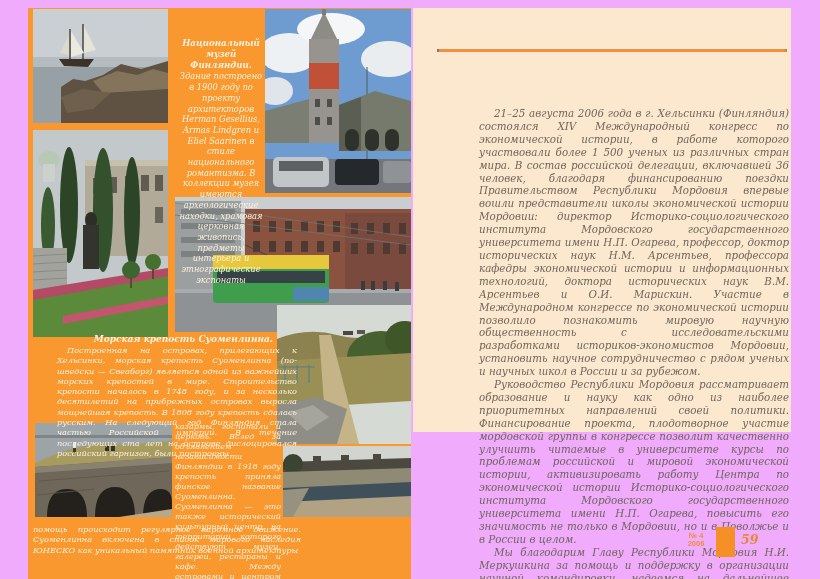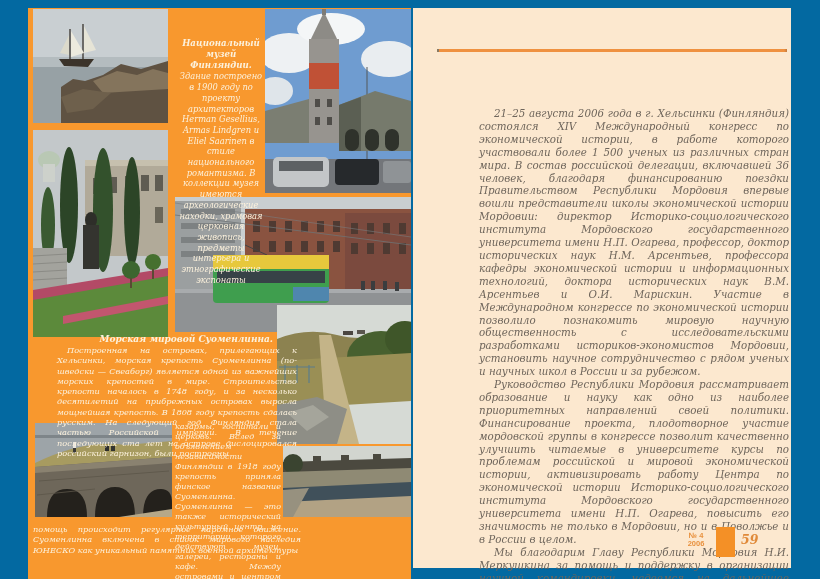--- a/index.html
+++ b/index.html
@@ -1,20 +1,20 @@
 <!DOCTYPE html>
 <html><head>
 <meta charset="utf-8">
 <style>
   html,body{margin:0;padding:0;background:#ffffff;}
-  .canvas{position:relative;width:820px;height:579px;background:#0369a1;overflow:hidden;
+  .canvas{position:relative;width:820px;height:579px;background:#f0abfc;overflow:hidden;
           font-family:"DejaVu Serif", serif;}
   .abs{position:absolute;}
   .left-page{position:absolute;left:28px;top:8px;width:383px;height:571px;background:#F8982E;}
-  .right-page{position:absolute;left:413px;top:8px;width:378px;height:560px;background:#FCE8CF;}
+  .right-page{position:absolute;left:413px;top:8px;width:378px;height:424px;background:#FCE8CF;}
   .photo{position:absolute;overflow:hidden;}
   .photo svg{display:block;width:100%;height:100%;}
   .cap{font-family:"DejaVu Serif",serif;font-style:italic;color:#FCF1DC;}
   .cap-title{font-weight:bold;}
   .museum-cap{left:150px;top:30px;width:86px;text-align:center;font-size:8.3px;line-height:10.7px;}
   .museum-cap .cap-title{font-size:8.6px;line-height:10.8px;margin-bottom:1px;}
   .fort-title{left:5px;top:326px;width:240px;text-align:right;font-size:9px;font-weight:bold;}
   .fort-top{left:5px;top:337px;width:240px;text-align:justify;font-size:8.2px;line-height:10.3px;text-indent:10px;margin-left:24px;}
   .fort-mid{left:147px;top:414px;width:106px;text-align:justify;font-size:8px;line-height:10px;}
   .fort-bottom{left:5px;top:516px;width:268px;text-align:justify;font-size:8.2px;line-height:10.3px;}
@@ -225,21 +225,21 @@
         <line x1="2" y1="72" x2="60" y2="66" stroke="#5c5649" stroke-width="0.8"></line>
         <polygon points="84,94 137,86 137,94" fill="#b6a888"></polygon>
       </svg>
     </div>
 
     <div class="abs cap museum-cap">
       <div class="cap-title">Национальный музей Финляндии.</div>
       <div>Здание построено в 1900 году по проекту архитекторов Herman Gesellius, Armas Lindgren и Eliel Saarinen в стиле национального романтизма. В коллекции музея имеются археологические находки, храмовая церковная живопись, предметы интерьера и этнографические экспонаты</div>
     </div>
 
-    <div class="abs cap fort-title">Морская мировой Суоменлинна.</div>
+    <div class="abs cap fort-title">Морская крепость Суоменлинна.</div>
     <div class="abs cap fort-top">Построенная на островах, прилегающих к Хельсинки, морская крепость Суоменлинна (по-шведски — Свеаборг) является одной из важнейших морских крепостей в мире. Строительство крепости началось в 1748 году, и за несколько десятилетий на прибрежных островах выросла мощнейшая крепость. В 1808 году крепость сдалась русским. На следующий год Финляндия стала частью Российской империи. В течение последующих ста лет на острове дислоцировался российский гарнизон, были построены</div>
     <div class="abs cap fort-mid">казармы, госпитали и церковь. Вслед за объявлением независимости Финляндии в 1918 году крепость приняла финское название Суоменлинна. Суоменлинна — это также исторический культурный центр, на территории которого действуют музеи, галереи, рестораны и кафе. Между островами и центром Хель-</div>
     <div class="abs cap fort-bottom">помощь происходит регулярное паромное движение. Суоменлинна включена в список мирового наследия ЮНЕСКО как уникальный памятник военной архитектуры</div>
   </div>
 
   <div class="right-page">
     <div class="rule"></div>
 
     <div class="article">
       <p>21–25 августа 2006 года в г. Хельсинки (Финляндия) состоялся XIV Международный конгресс по экономической истории, в работе которого участвовали более 1 500 ученых из различных стран мира. В состав российской делегации, включавшей 36 человек, благодаря финансированию поездки Правительством Республики Мордовия впервые вошли представители школы экономической истории Мордовии: директор Историко-социологического института Мордовского государственного университета имени Н.П. Огарева, профессор, доктор исторических наук Н.М. Арсентьев, профессора кафедры экономической истории и информационных технологий, доктора исторических наук В.М. Арсентьев и О.И. Марискин. Участие в Международном конгрессе по экономической истории позволило познакомить мировую научную общественность с исследовательскими разработками историков-экономистов Мордовии, установить научное сотрудничество с рядом ученых и научных школ в России и за рубежом.</p>

